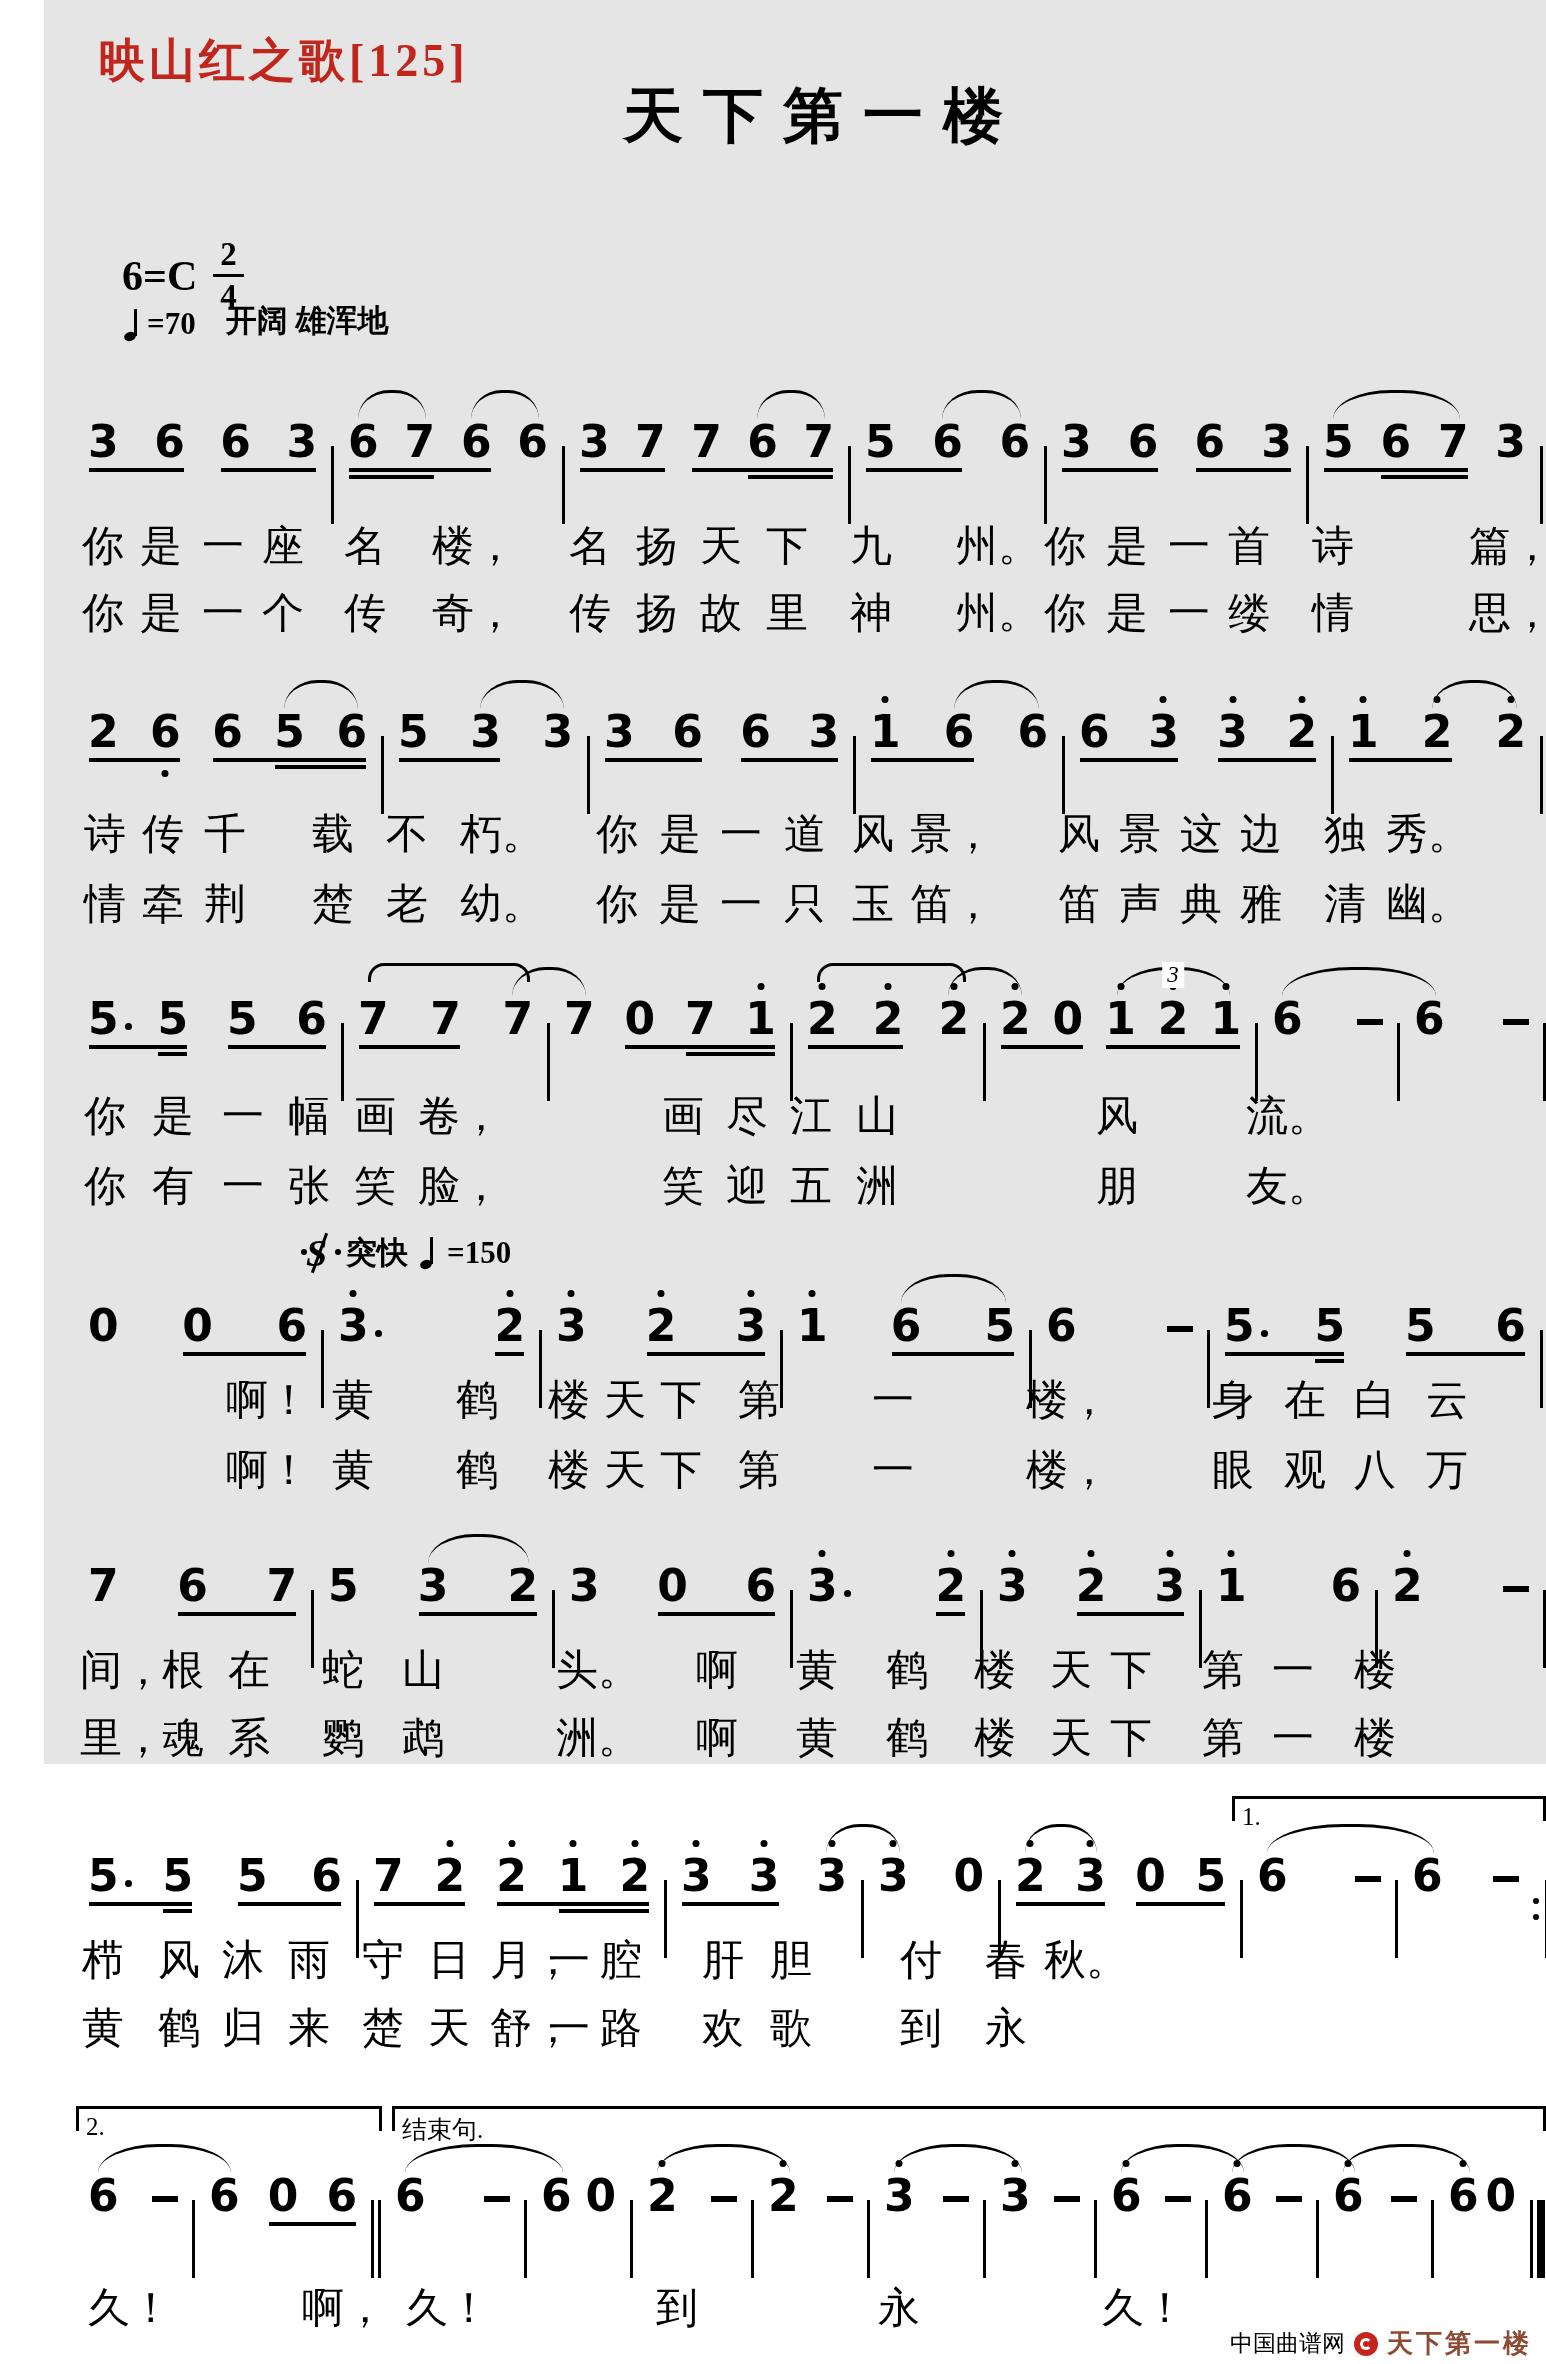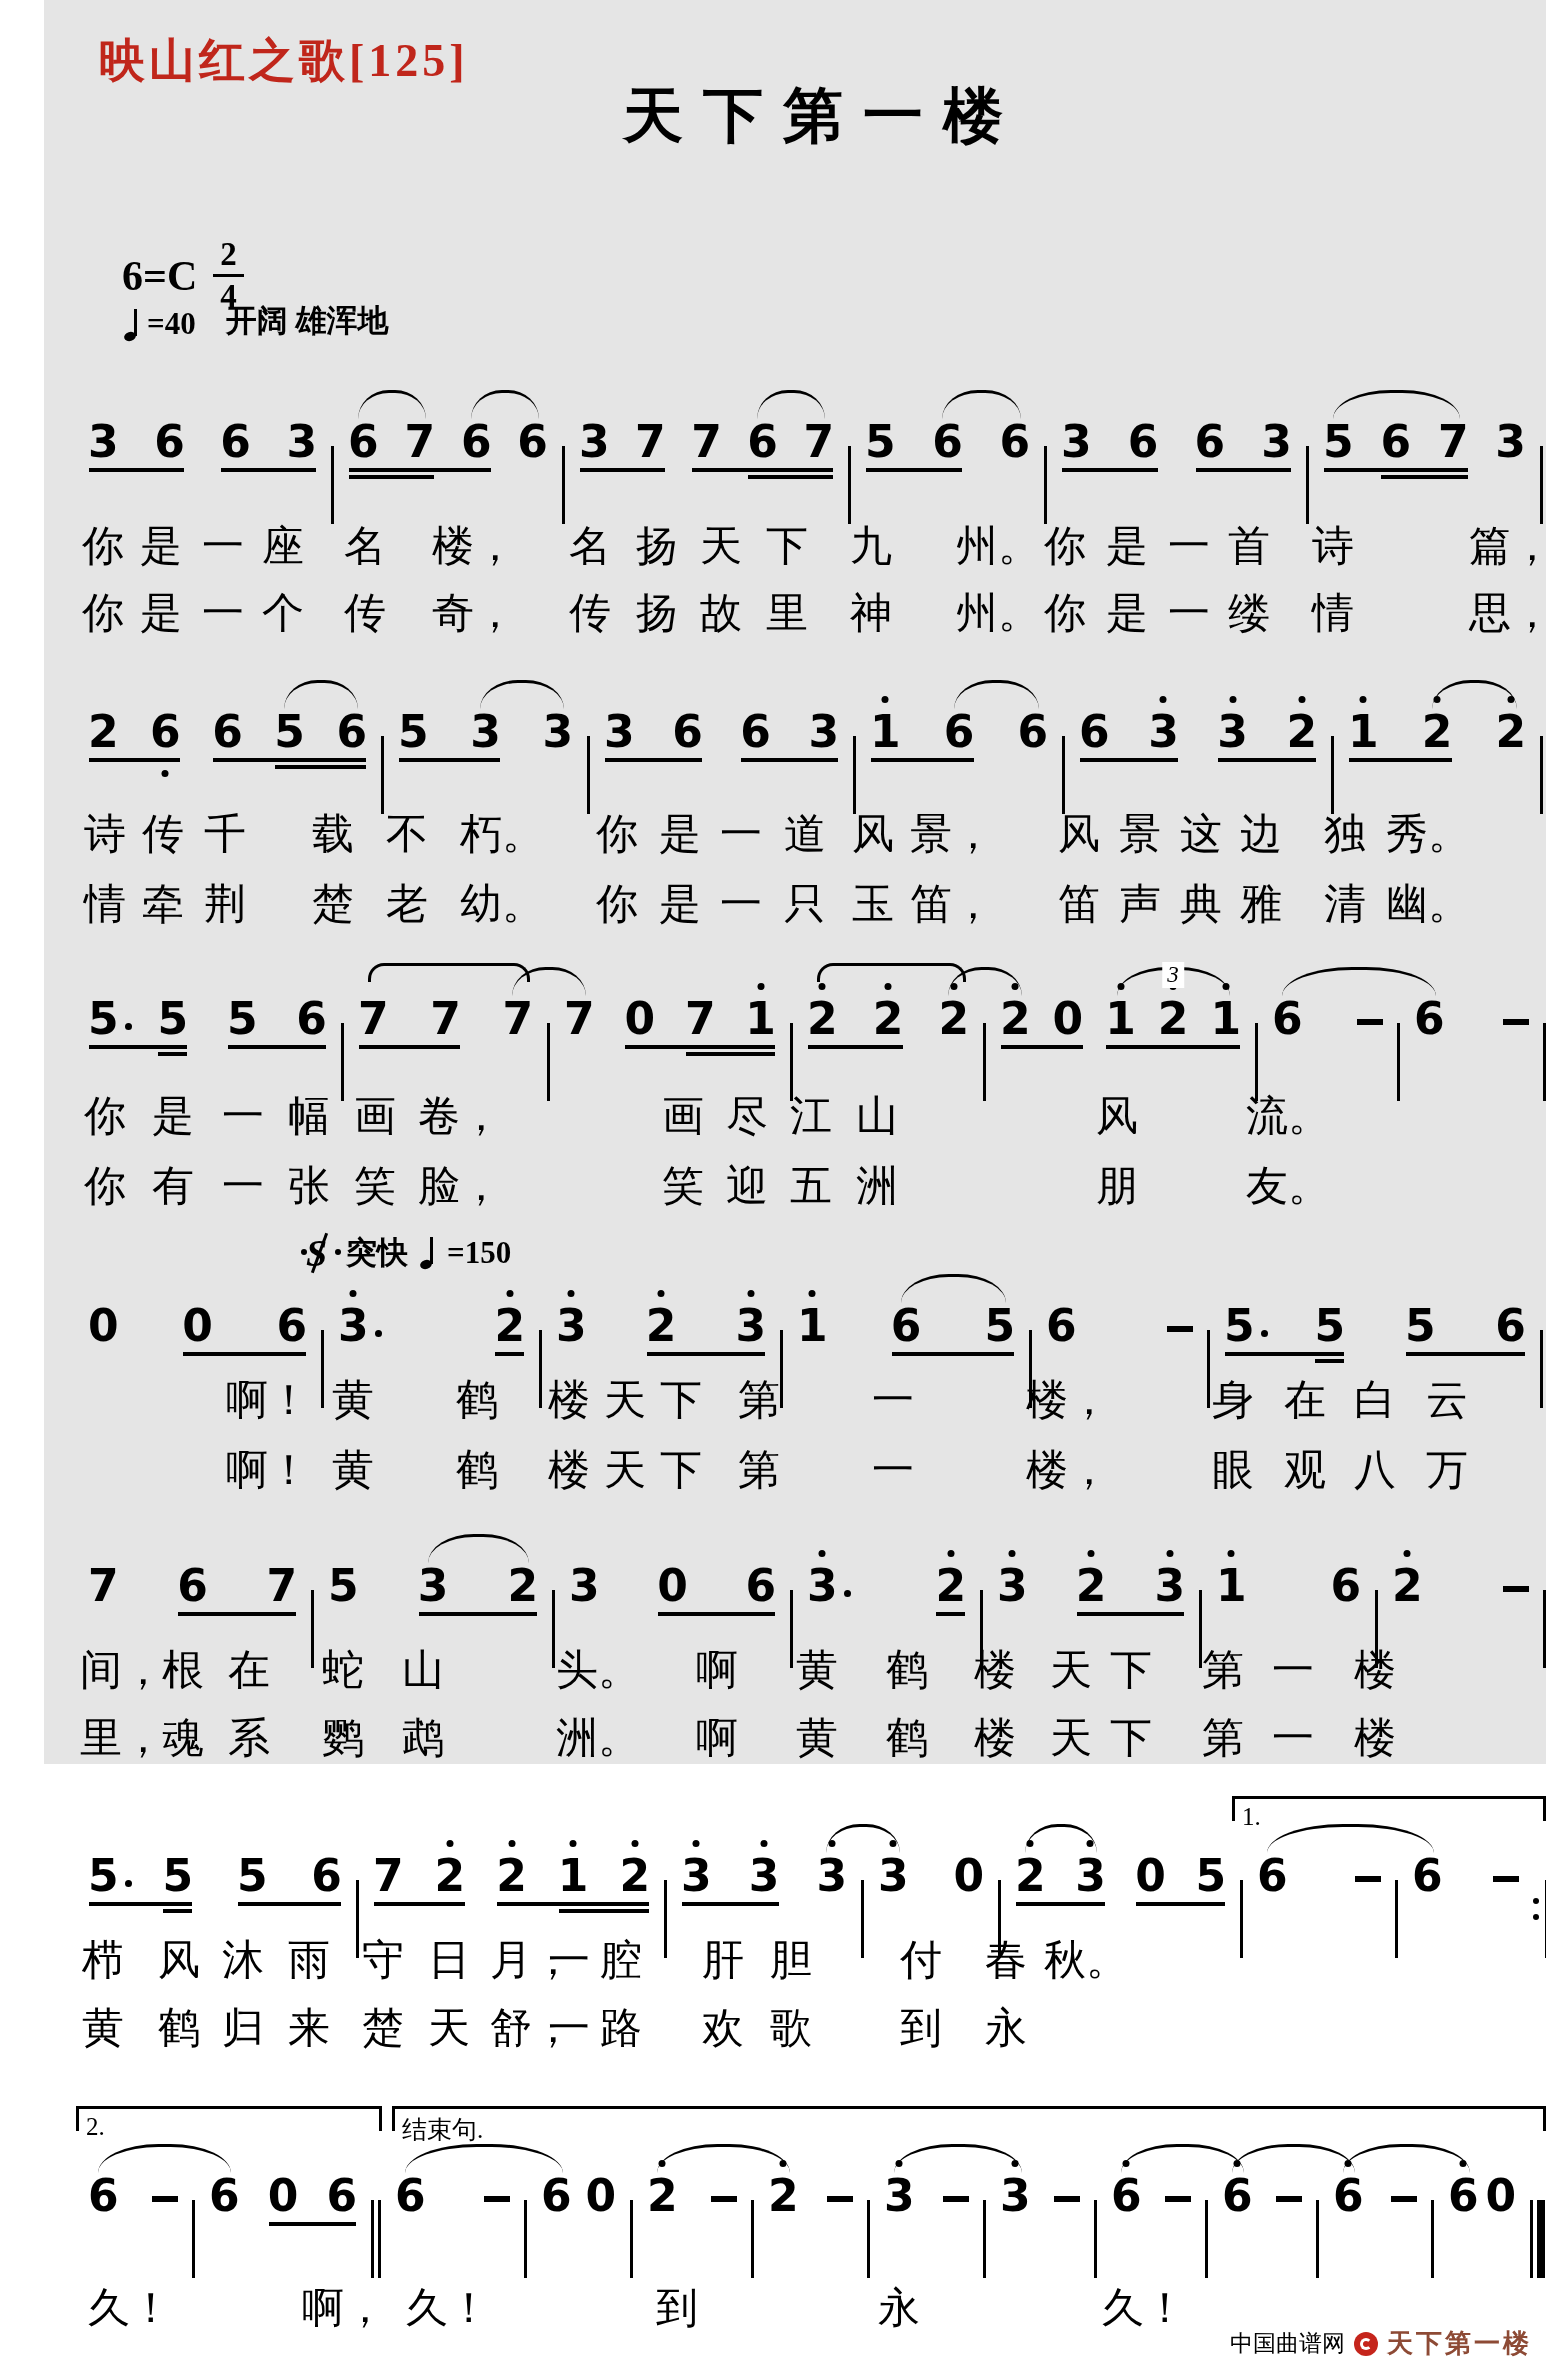--- a/index.html
+++ b/index.html
@@ -88,21 +88,21 @@
   <div class="keysig">
     <span>6=C</span>
     <span class="frac">
       <span class="num">2</span>
       <span class="den">4</span>
     </span>
   </div>
 
   <div class="tempo">
     <span class="qnote"></span>
-    <span>=40</span>
+    <span>=70</span>
     <span class="expr">开阔 雄浑地</span>
   </div>
 
 
   <div class="sectmark">
     <span class="segno">
       <span class="s">S</span>
       <span class="slash"></span>
       <span class="d1"></span>
       <span class="d2"></span>

